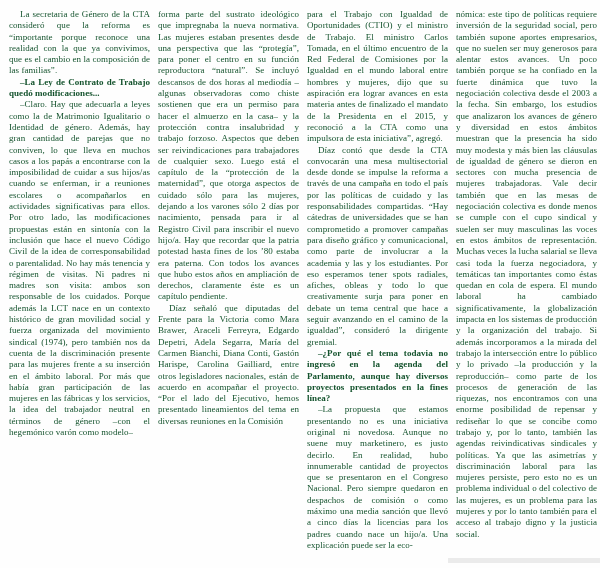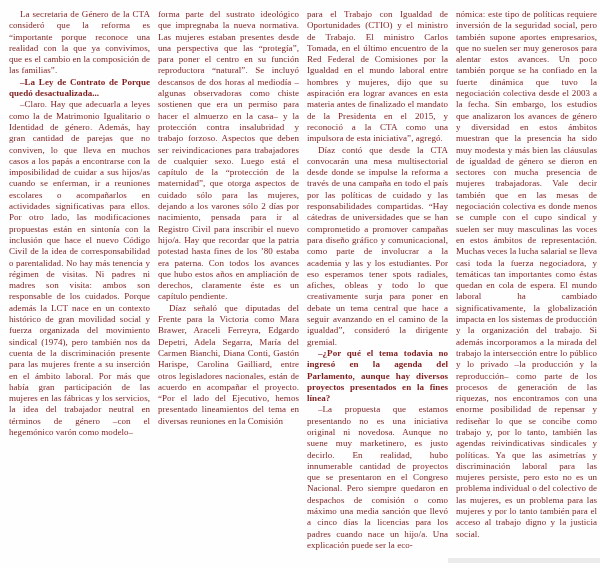--- a/index.html
+++ b/index.html
@@ -9,21 +9,21 @@
   }
   .page {
     position: relative;
     width: 600px;
     height: 568px;
     background: #fefefe;
     overflow: hidden;
     box-sizing: border-box;
     padding: 9px 0 0 9px;
     font-family: "Liberation Serif", "DejaVu Serif", serif;
-    color: #7f1d1d;
+    color: #14532d;
   }
   .cols {
     display: flex;
     gap: 8px;
     align-items: flex-start;
   }
   .col {
     width: 141px;
     flex: 0 0 141px;
     font-size: 9px;
@@ -53,21 +53,21 @@
   }
 </style>
 </head>
 <body>
 
 <div class="page">
   <div class="cols">
 
     <div class="col">
       <p class="para indent">La secretaria de Género de la CTA consideró que la reforma es “importante porque reconoce una realidad con la que ya convivimos, que es el cambio en la composición de las familias”.</p>
-      <p class="para bold-head">–La Ley de Contrato de Porque quedó desactualizada...</p>
+      <p class="para bold-head">–La Ley de Contrato de Trabajo quedó modificaciones...</p>
       <p class="para indent">–Claro. Hay que adecuarla a leyes como la de Matrimonio Igualitario o Identidad de género. Además, hay gran cantidad de parejas que no conviven, lo que lleva en muchos casos a los papás a encontrarse con la imposibilidad de cuidar a sus hijos/as cuando se enferman, ir a reuniones escolares o acompañarlos en actividades significativas para ellos. Por otro lado, las modificaciones propuestas están en sintonía con la inclusión que hace el nuevo Código Civil de la idea de corresponsabilidad o parentalidad. No hay más tenencia y régimen de visitas. Ni padres ni madres son visita: ambos son responsable de los cuidados. Porque además la LCT nace en un contexto histórico de gran movilidad social y fuerza organizada del movimiento sindical (1974), pero también nos da cuenta de la discriminación presente para las mujeres frente a su inserción en el ámbito laboral. Por más que había gran participación de las mujeres en las fábricas y los servicios, la idea del trabajador neutral en términos de género –con el hegemónico varón como modelo–</p>
     </div>
 
     <div class="col">
       <p class="para">forma parte del sustrato ideológico que impregnaba la nueva normativa. Las mujeres estaban presentes desde una perspectiva que las “protegía”, para poner el centro en su función reproductora “natural”. Se incluyó descansos de dos horas al mediodía –algunas observadoras como chiste sostienen que era un permiso para hacer el almuerzo en la casa– y la protección contra insalubridad y trabajo forzoso. Aspectos que deben ser reivindicaciones para trabajadores de cualquier sexo. Luego está el capítulo de la “protección de la maternidad”, que otorga aspectos de cuidado sólo para las mujeres, dejando a los varones sólo 2 días por nacimiento, pensada para ir al Registro Civil para inscribir el nuevo hijo/a. Hay que recordar que la patria potestad hasta fines de los ’80 estaba era paterna. Con todos los avances que hubo estos años en ampliación de derechos, claramente éste es un capítulo pendiente.</p>
       <p class="para indent">Díaz señaló que diputadas del Frente para la Victoria como Mara Brawer, Araceli Ferreyra, Edgardo Depetri, Adela Segarra, María del Carmen Bianchi, Diana Conti, Gastón Harispe, Carolina Gailliard, entre otros legisladores nacionales, están de acuerdo en acompañar el proyecto. “Por el lado del Ejecutivo, hemos presentado lineamientos del tema en diversas reuniones en la Comisión</p>
     </div>
 
     <div class="col">
       <p class="para">para el Trabajo con Igualdad de Oportunidades (CTIO) y el ministro de Trabajo. El ministro Carlos Tomada, en el último encuentro de la Red Federal de Comisiones por la Igualdad en el mundo laboral entre hombres y mujeres, dijo que su aspiración era lograr avances en esta materia antes de finalizado el mandato de la Presidenta en el 2015, y reconoció a la CTA como una impulsora de esta iniciativa”, agregó.</p>

